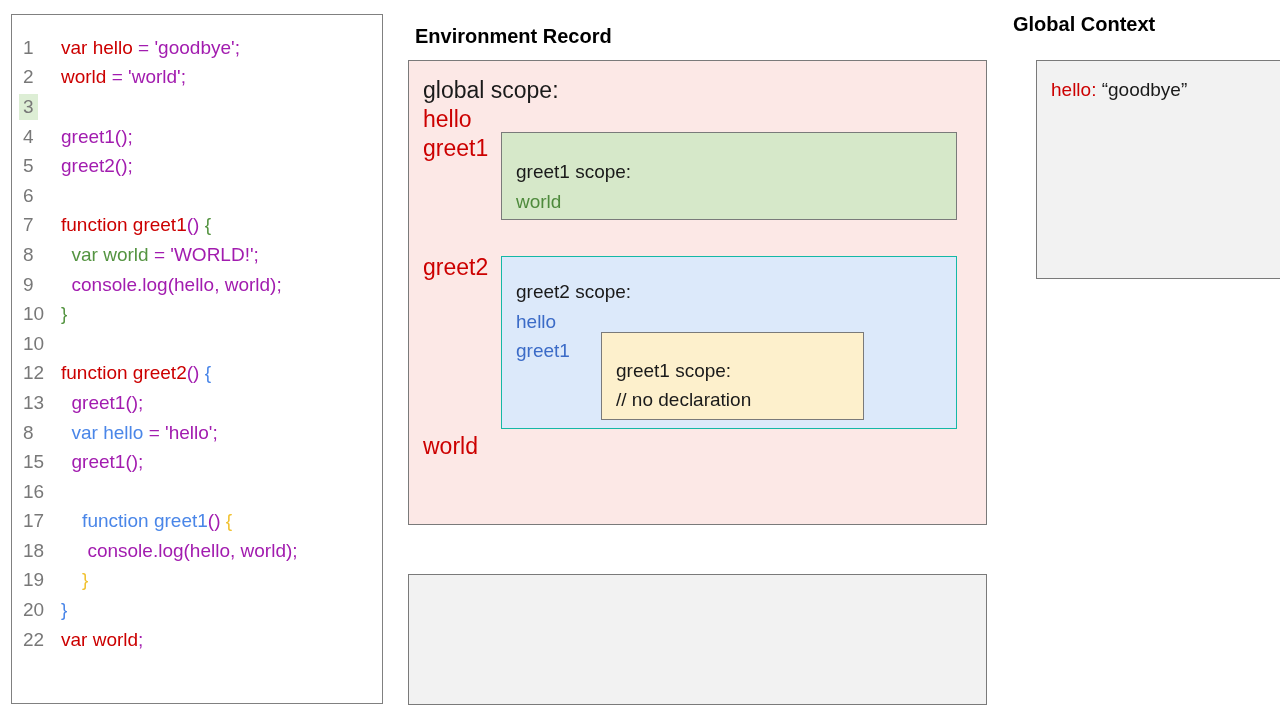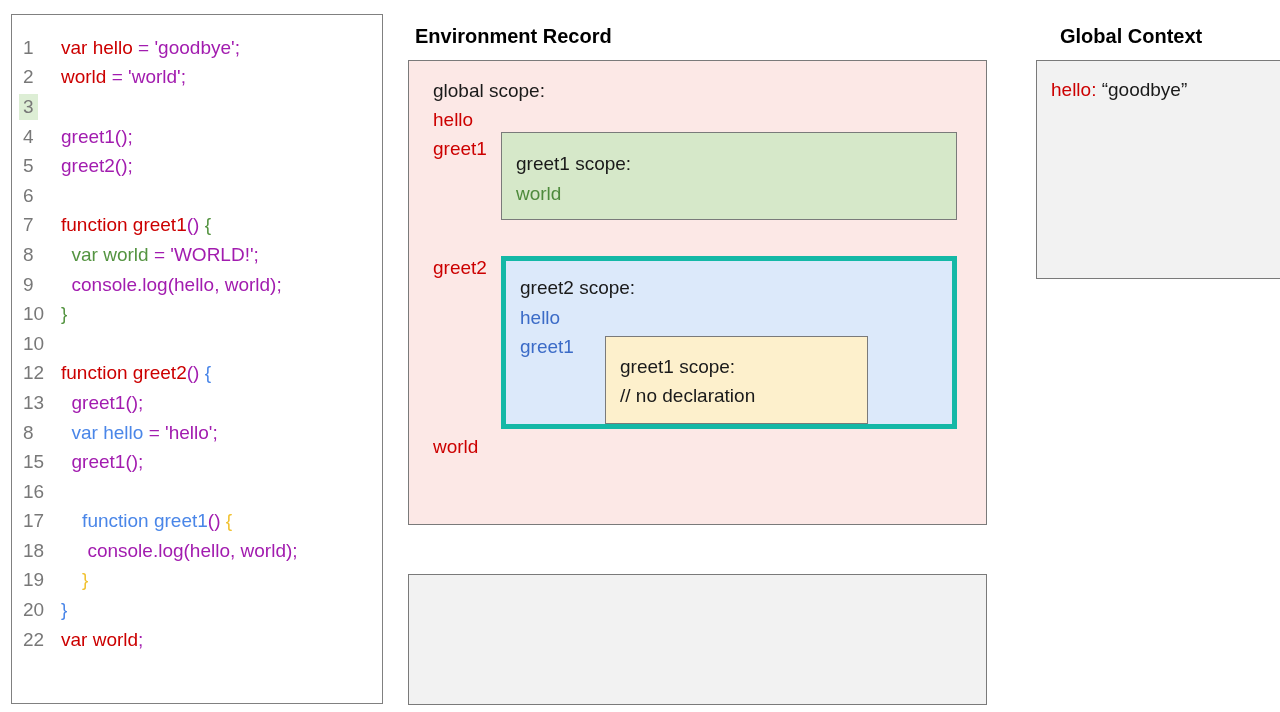--- a/index.html
+++ b/index.html
@@ -20,51 +20,51 @@
   .codetext { white-space:pre; color:#111; }
   .tok-k { color:#a21caf; }
   .tok-red { color:#cc0000; }
   .tok-green { color:#549441; }
   .tok-blue { color:#4a86e8; }
   .tok-yellow { color:#f1c232; }
 
   
   .section-title { position:absolute; font-size:20px; font-weight:bold; color:#000; line-height:24px; }
   .title-er { left:415px; top:24px; }
-  .title-gc { left:1013px; top:24px;margin-left:47px; }
+  .title-gc { left:1013px; top:12px; }
   .title-console { left:423px; top:542px;margin-top:32px; }
 
   
   .pink-box {
     position:absolute; left:408px; top:60px; width:579px; height:465px;
     background:#fce8e6; border:1px solid #7a7a7a;
   }
-  .er-label { position:absolute; left:24px; font-size:19px; line-height:29px; }
+  .er-label { position:absolute; left:14px; font-size:23px; line-height:29px; }
   .lbl-global { top:15px; color:#1a1a1a; }
   .lbl-hello  { top:44px; color:#cc0000; }
   .lbl-greet1 { top:73px; color:#cc0000; }
   .lbl-greet2 { top:192px; color:#cc0000;text-align:right; }
   .lbl-world  { top:371px; color:#cc0000; }
 
   .green-box {
     position:absolute; left:92px; top:71px; width:456px; height:88px;
     background:#d6e8c9; border:1px solid #7a7a7a;
     padding:16px 0 0 14px; font-size:19px; line-height:29.5px;
   }
   .blue-box {
     position:absolute; left:92px; top:195px; width:456px; height:173px;
-    background:#dce9fa; border:5px solid #14b8a6;
+    background:#dce9fa; border:1px solid #14b8a6;
     padding:12px 0 0 14px; font-size:19px; line-height:29.5px;
   }
   .yellow-box {
     position:absolute; left:99px; top:75px; width:263px; height:88px;
     background:#fdf0cc; border:1px solid #7a7a7a;
     padding:15px 0 0 14px; font-size:19px; line-height:29px;
   }
-  .scope-label { color:#1a1a1a; }
+  .scope-label { color:#1a1a1a;margin-top:8px; }
   .green-item { color:#4e8a3c; }
   .blue-item { color:#3b6bc7; }
   .comment-item { color:#1a1a1a; }
 
   
   .gc-box {
     position:absolute; left:1036px; top:60px; width:264px; height:219px;
     background:#f2f2f2; border:1px solid #7a7a7a;
     padding:14px 0 0 14px; font-size:19px; line-height:29.5px;
   }

